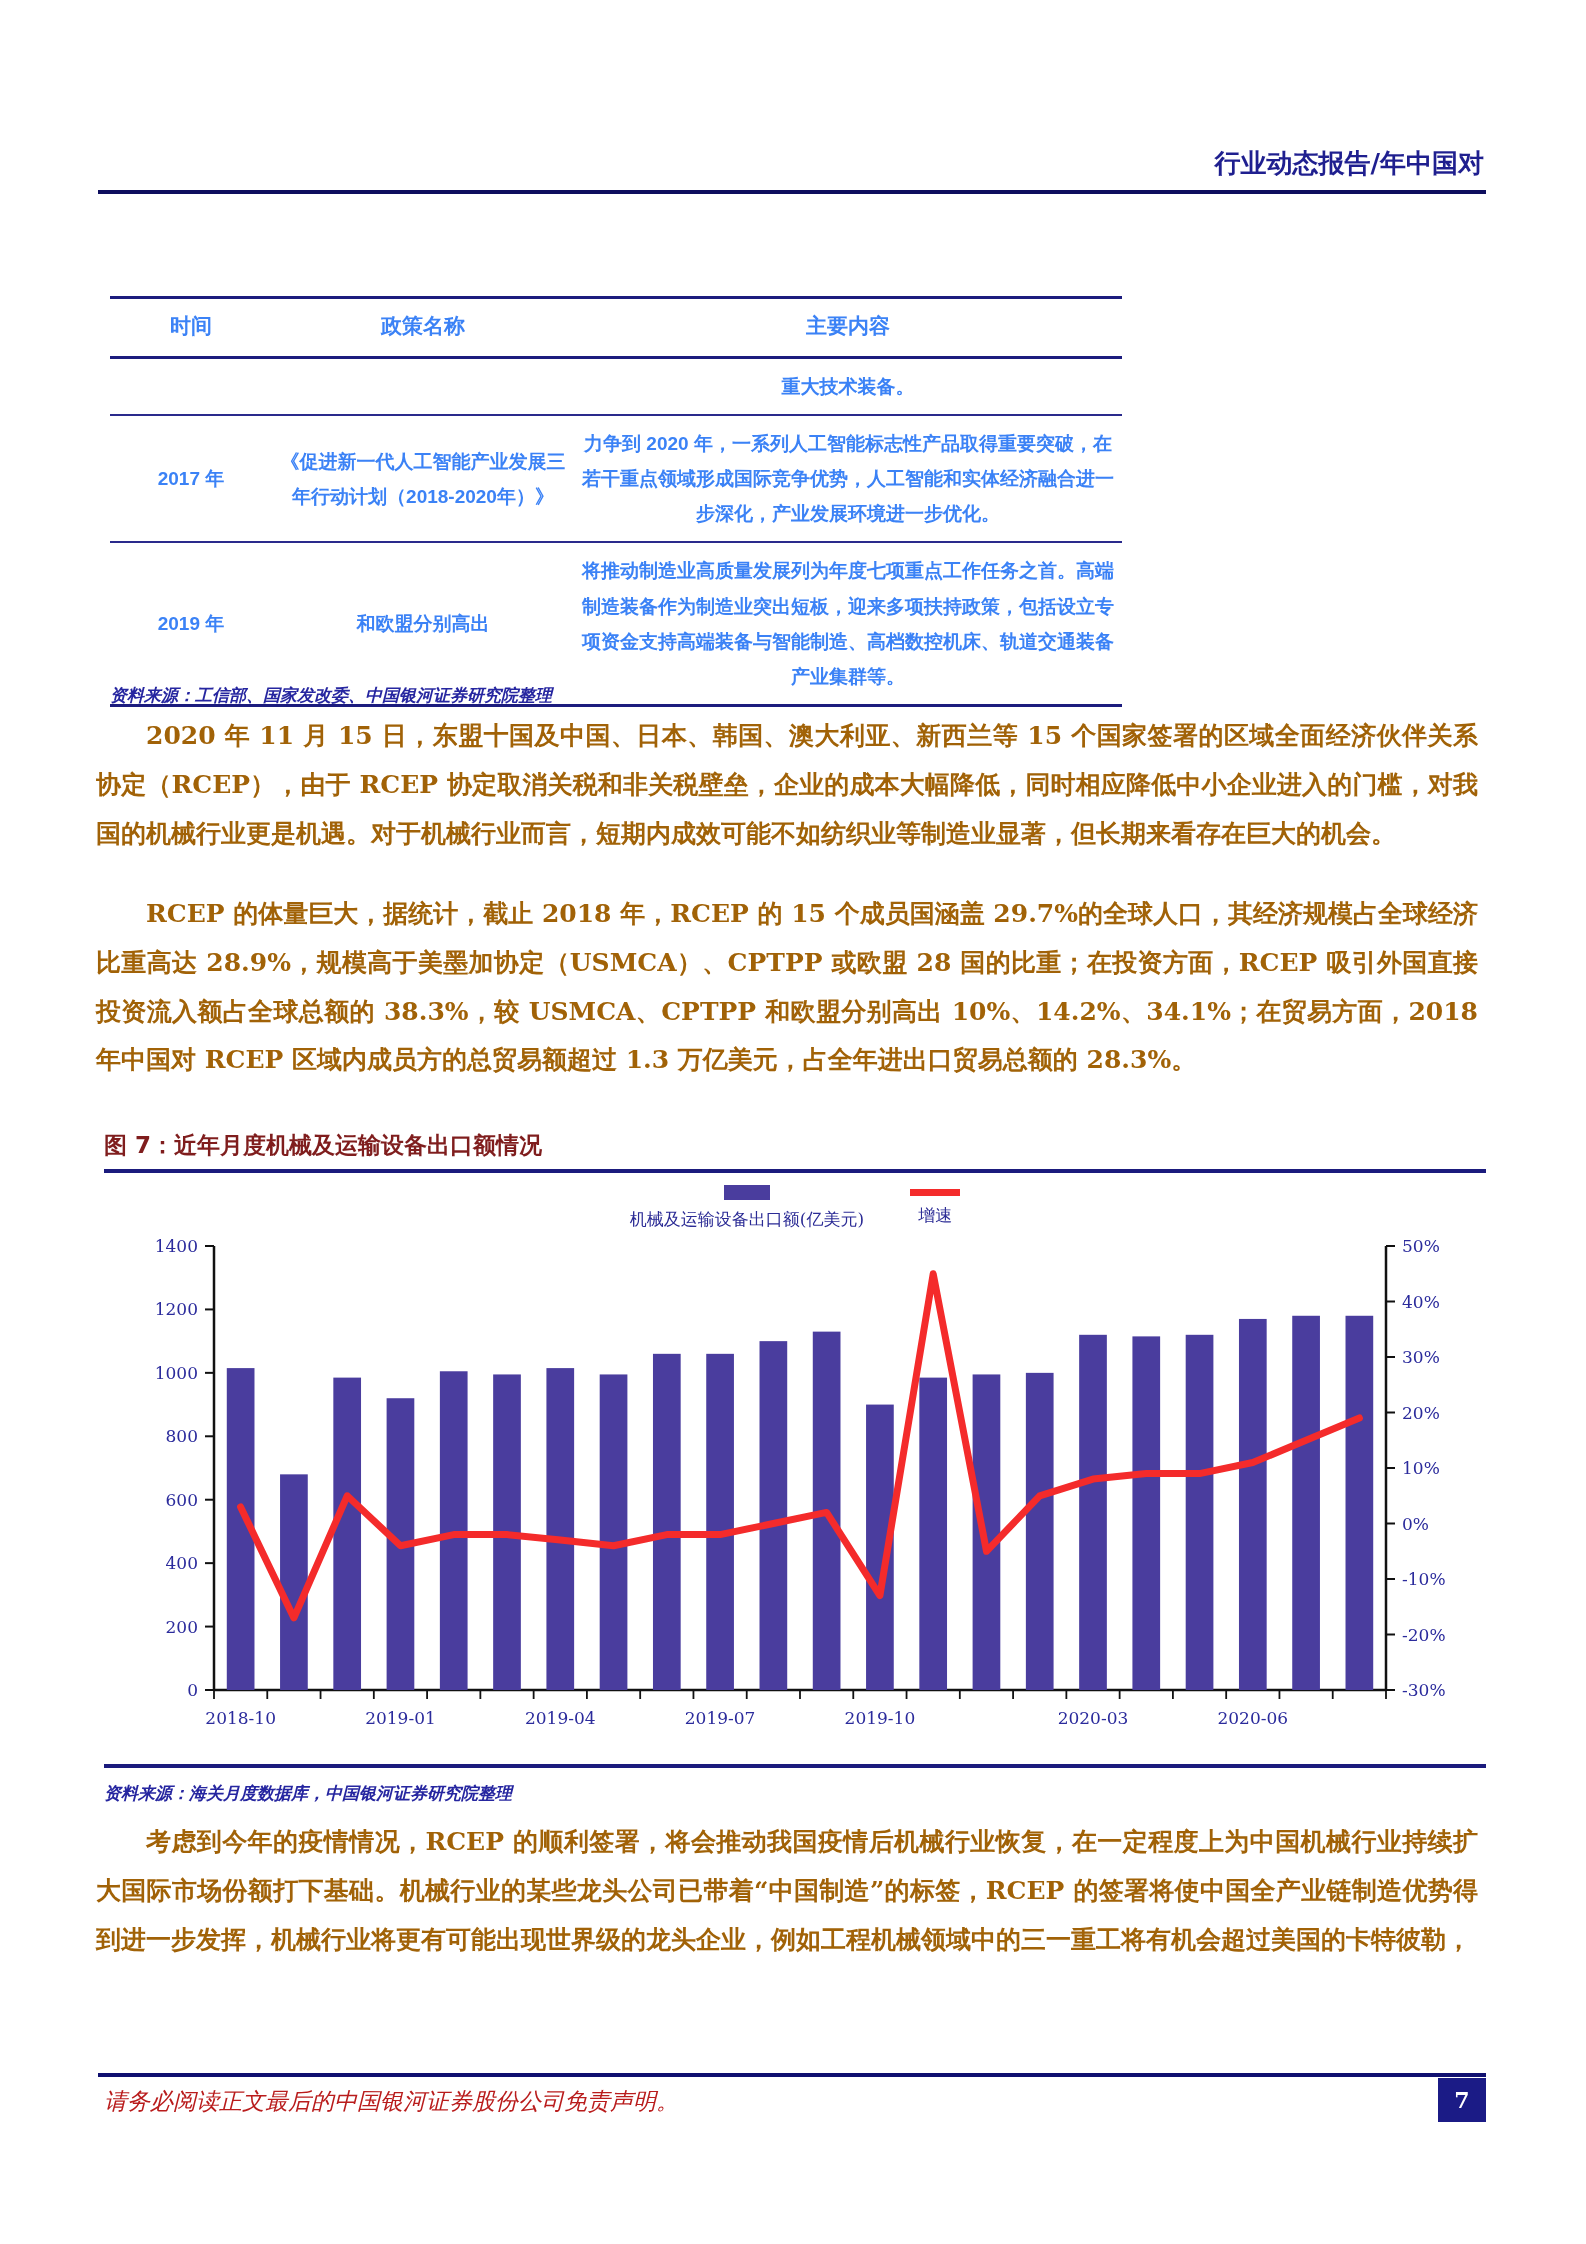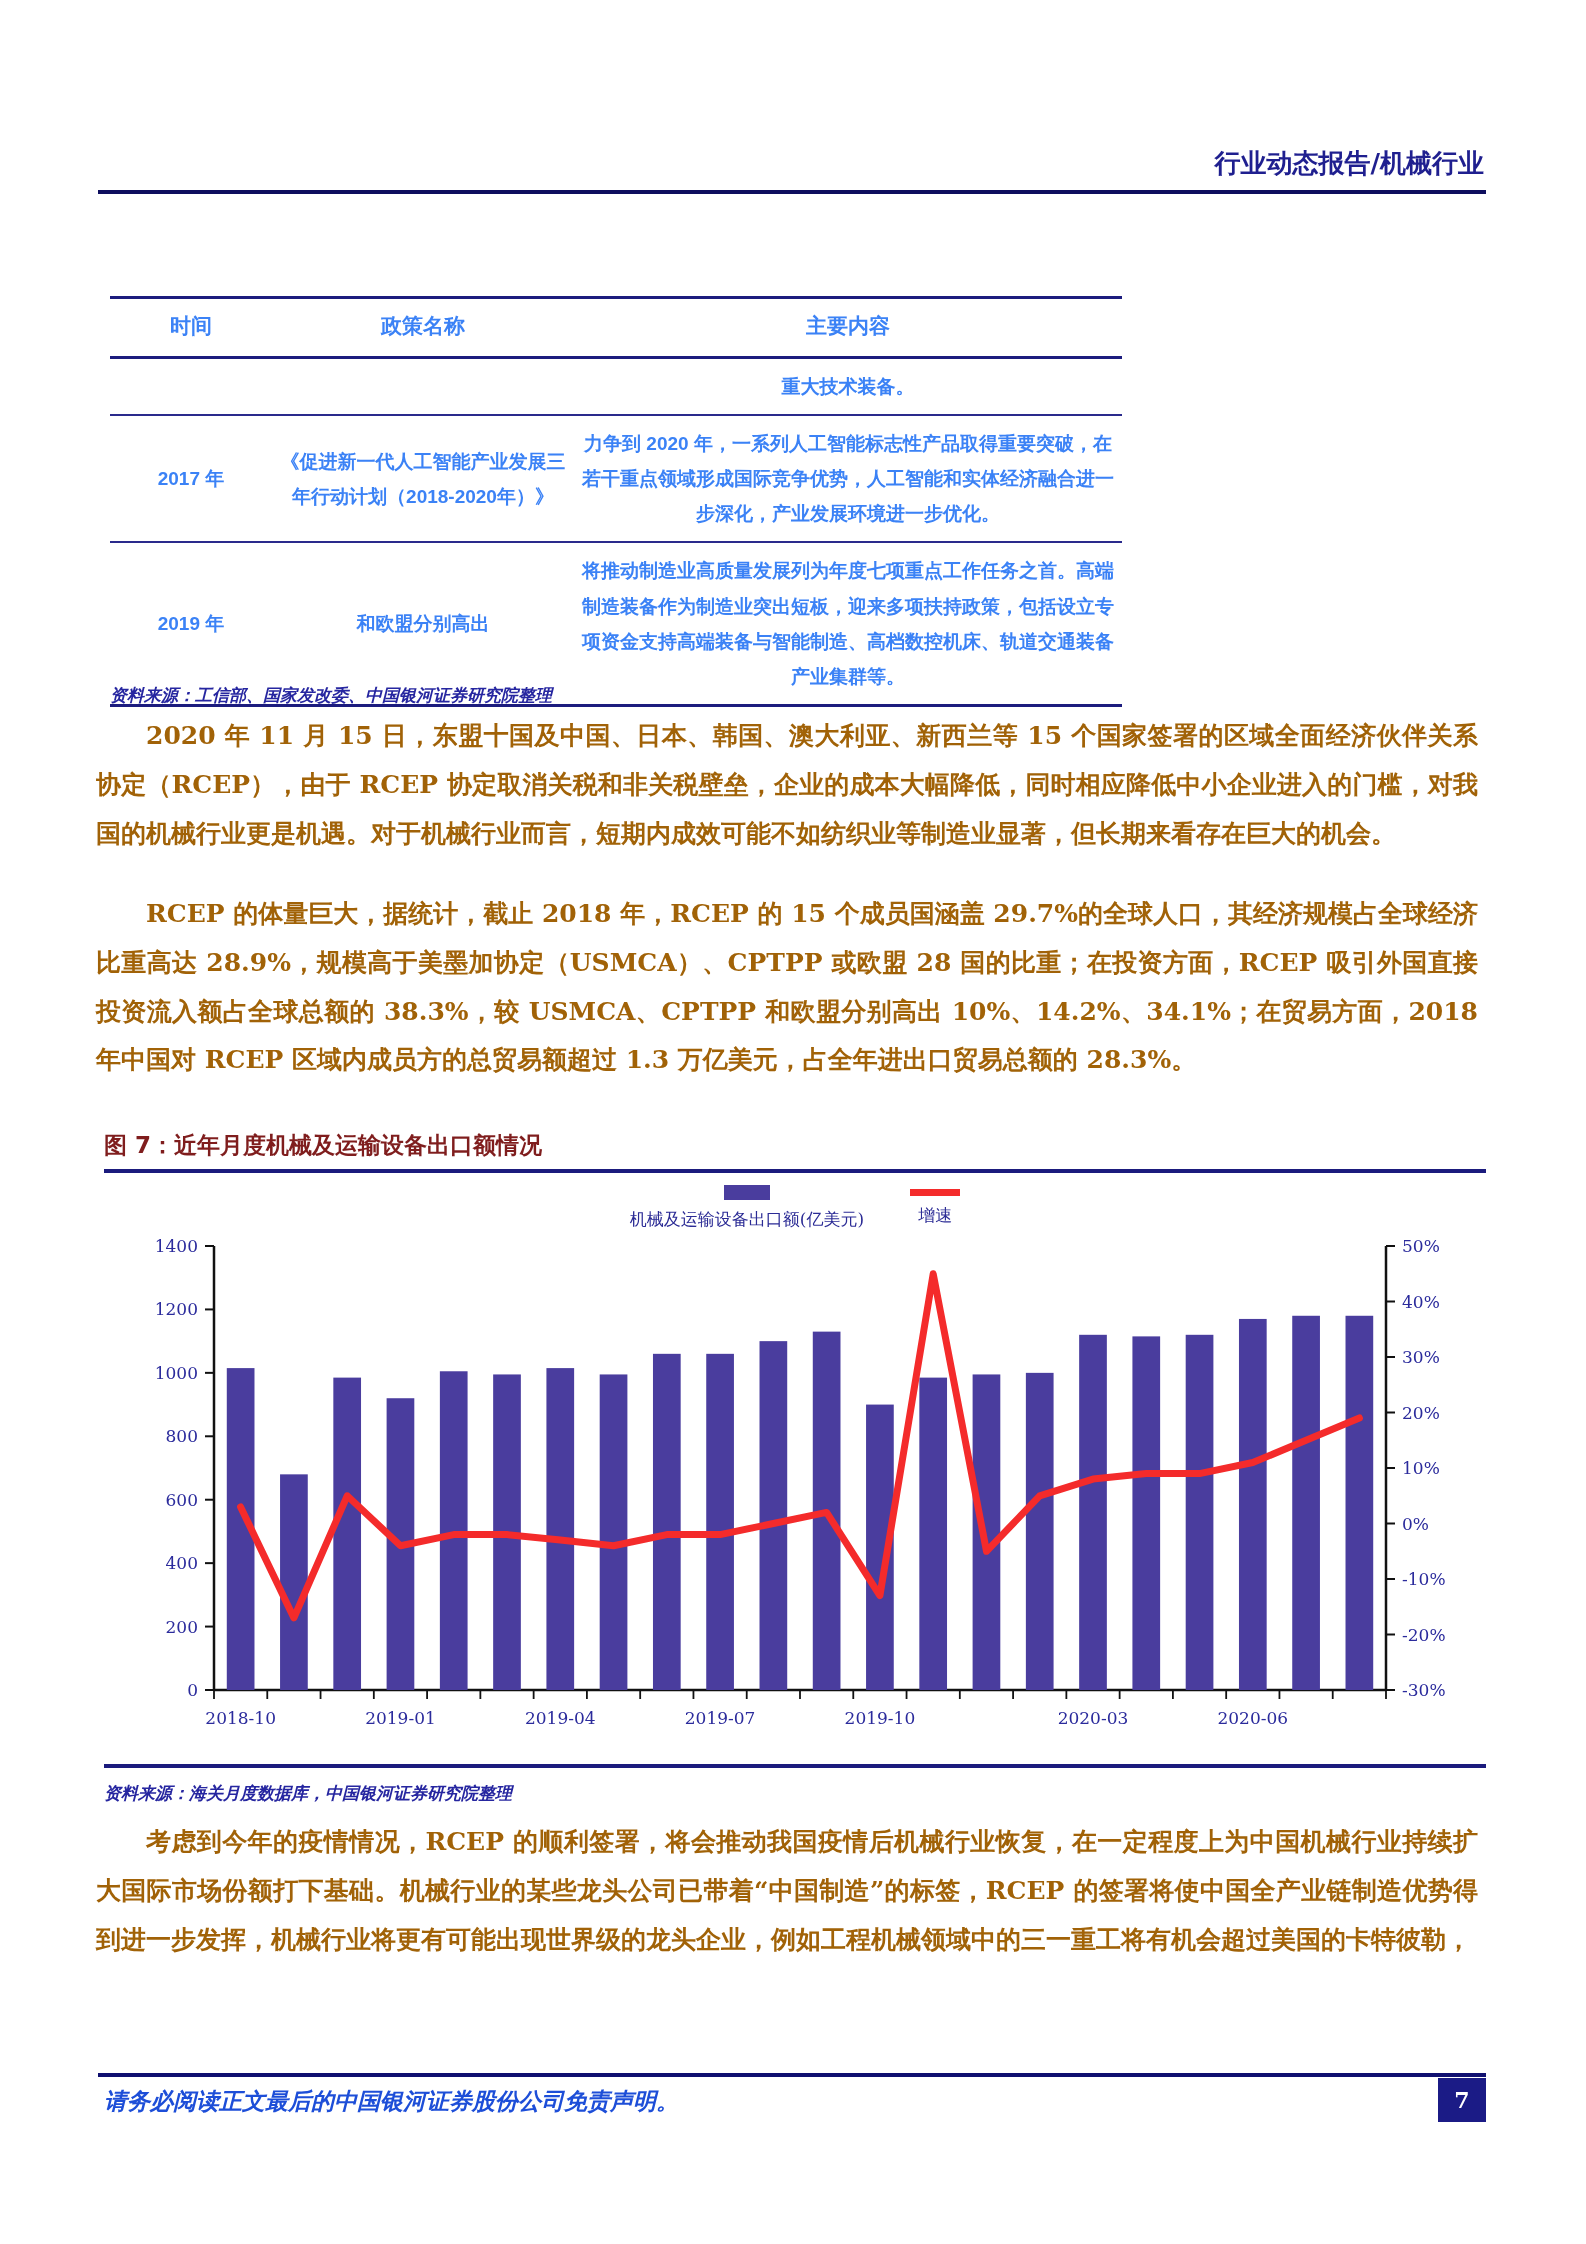--- a/index.html
+++ b/index.html
@@ -228,24 +228,24 @@
     top:2073px;
     width:1388px;
     height:3.5px;
     background:#101070;
   }
   .footer-text{
     position:absolute;
     left:104px;
     top:2086px;
     font-family:"DejaVu Serif","Liberation Serif",serif;
-    font-weight:bold;
+    font-weight:normal;
     font-style:italic;
     font-size:23px;
-    color:#1d4ed8;
+    color:#b91c1c;
     white-space:nowrap;
   }
   .page-badge{
     position:absolute;
     left:1438px;
     top:2078px;
     width:48px;
     height:44px;
     background:#1b1b86;
     color:#ffffff;
@@ -261,21 +261,21 @@
     font-size:17px;
     fill:#2b2b9c;
   }
 </style>
 </head>
 <body>
 
 <div class="page">
 
   <div class="header">
-    <div class="header-title">行业动态报告/机械行业</div>
+    <div class="header-title">行业动态报告/年中国对</div>
     <div class="header-rule"></div>
   </div>
 
   <table class="policy-table">
     <thead>
       <tr class="tbl-top tbl-head-btm">
         <th class="col-time">时间</th>
         <th class="col-name">政策名称</th>
         <th class="col-main">主要内容</th>
       </tr>

